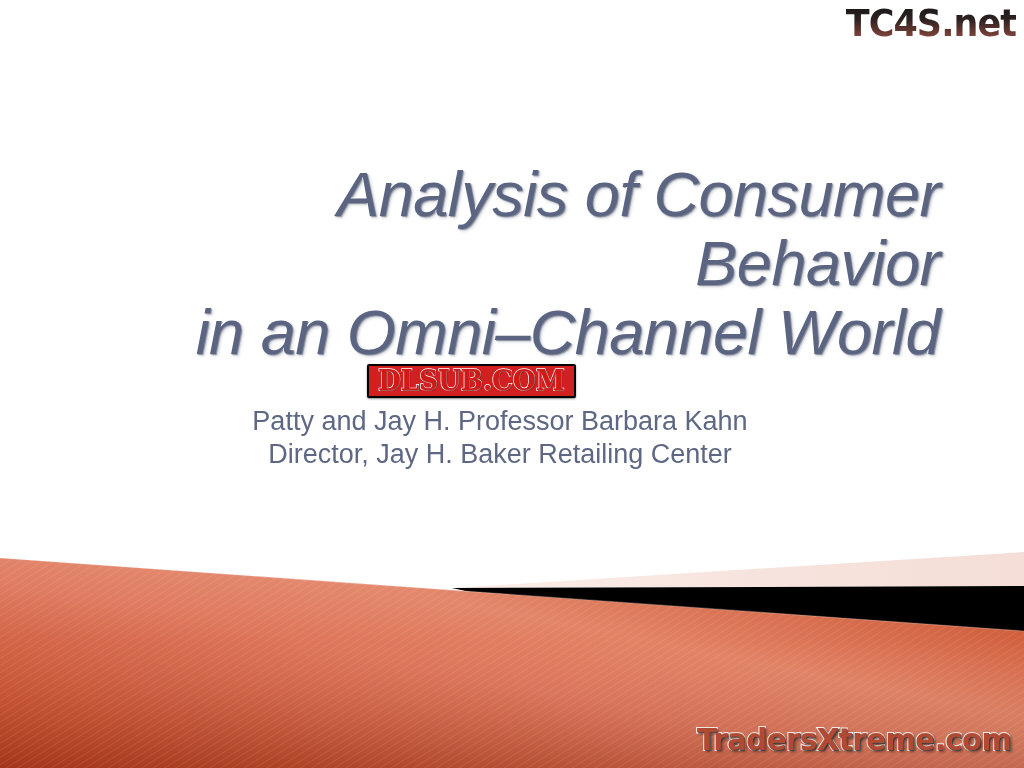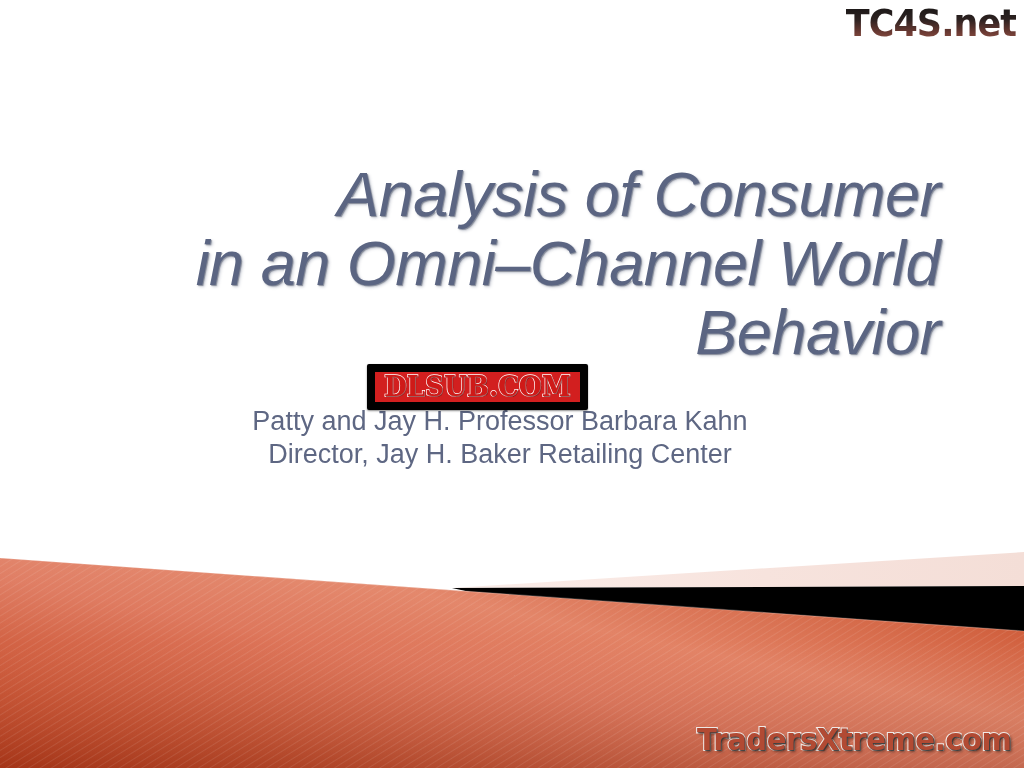--- a/index.html
+++ b/index.html
@@ -94,21 +94,21 @@
     text-shadow: none;
     filter: drop-shadow(0 1px 1px rgba(255,255,255,0.8));
   }
 
   .wm-dlsub {
     position: absolute;
     left: 367px;
     top: 364px;
     z-index: 21;
     background: #d21f1f;
-    border: 8px solid #000000;
+    border: 2px solid #000000;
     border-radius: 2px;
     padding: 1px 6px 2px 6px;
     box-shadow: 0 1px 2px rgba(0,0,0,0.45);
     line-height: 1;
   }
   .wm-dlsub span {
     font-family: "DejaVu Serif", serif;
     font-size: 27px;
     font-weight: 700;
     letter-spacing: 0px;
@@ -180,22 +180,22 @@
 
     <polygon points="0,558 1024,631 1024,768 0,768" fill="url(#orangeGrad)"></polygon>
     <polygon points="0,558 1024,631 1024,768 0,768" fill="url(#orangeGrad2)"></polygon>
     <rect x="0" y="540" width="1024" height="228" fill="url(#stripes)" clip-path="url(#orangeClip)"></rect>
 
     <line x1="0" y1="558" x2="1024" y2="631" stroke="#ffffff" stroke-opacity="0.22" stroke-width="1.2"></line>
   </svg>
 
   <div class="title-block">
     <div class="title-line l1">Analysis of Consumer</div>
+    <div class="title-line l2">Behavior</div>
     <div class="title-line l3">in an Omni–Channel World</div>
-    <div class="title-line l2">Behavior</div>
   </div>
 
   <div class="subtitle-block">
     <div class="subtitle-line">Patty and Jay H. Professor Barbara Kahn</div>
     <div class="subtitle-line">Director, Jay H. Baker Retailing Center</div>
   </div>
 
   <div class="wm-tc4s">TC4S.net</div>
 
   <div class="wm-dlsub">

